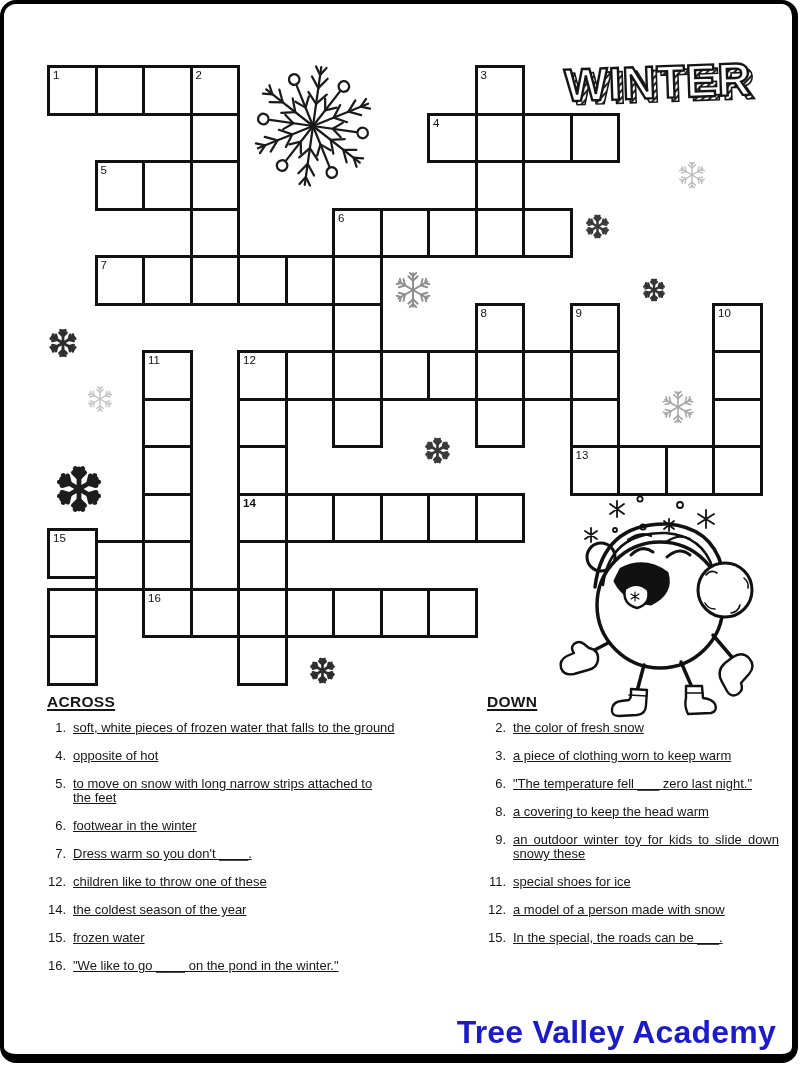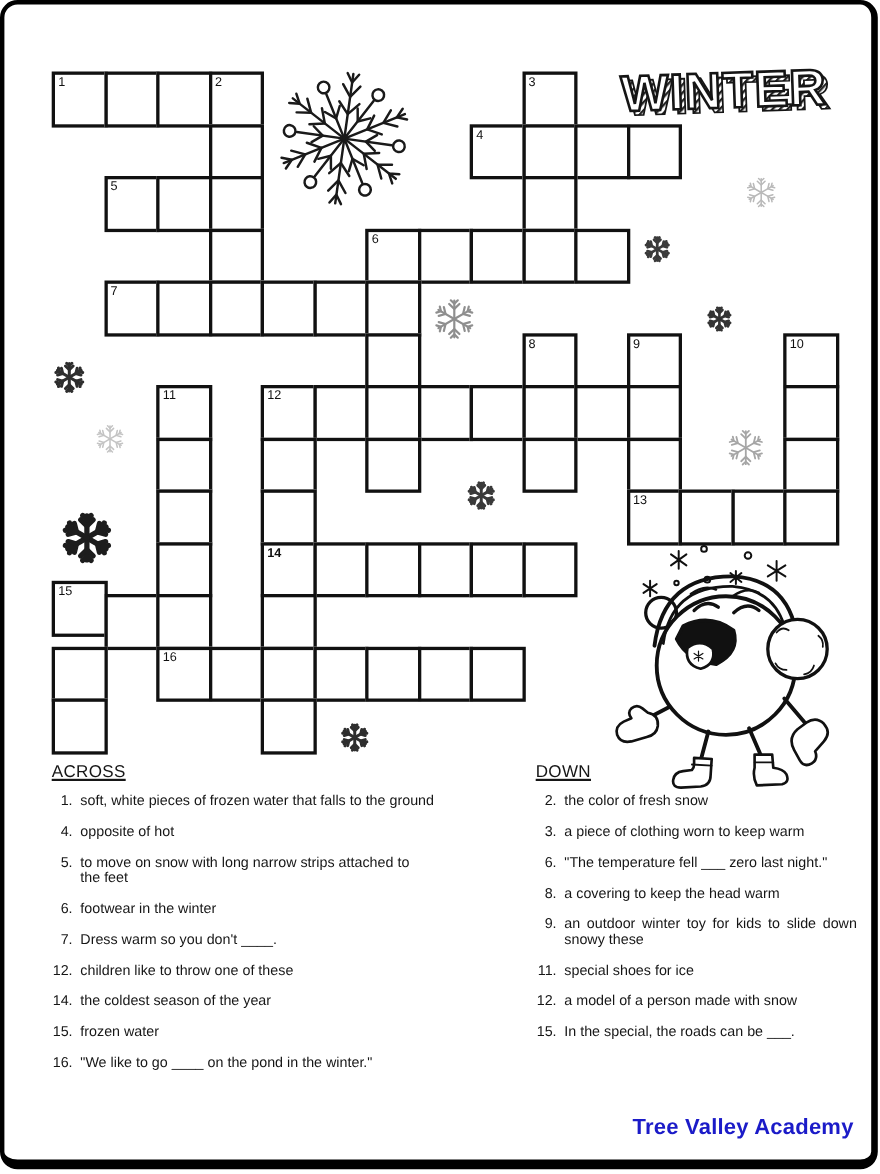--- a/index.html
+++ b/index.html
@@ -20,29 +20,29 @@
 
   
   .flake{position:absolute;fill:none;stroke-linecap:round;}
   .bigflake{position:absolute;left:247px;top:60px;}
   .snowball{position:absolute;left:545px;top:485px;}
 
   
   .clues{position:absolute;font-size:13px;line-height:14px;color:#161616;}
   .clues-across{left:47px;top:695px;width:420px;}
   .clues-down{left:487px;top:695px;width:292px;}
-  .clue-head{font-size:15.5px;font-weight:normal;letter-spacing:.3px;
+  .clue-head{font-size:15.5px;font-weight:bold;letter-spacing:.3px;
              text-decoration:underline;text-decoration-thickness:2px;
              text-underline-offset:2px;margin:0 0 12px 0;}
   .clue{display:flex;margin-bottom:14px;}
   .cnum{flex:none;width:19px;text-align:right;margin-right:7px;}
-  .ctext{flex:1;white-space:pre-line;}
+  .ctext{flex:1;white-space:pre-line;text-decoration:underline;}
   .clues-down .ctext{text-align:justify;}
 
-  .footer{position:absolute;right:24px;top:1014px;font-size:20px;font-weight:bold;
+  .footer{position:absolute;right:24px;top:1014px;font-size:32px;font-weight:bold;
           color:#1b1bc8;letter-spacing:.2px;}
 </style>
 </head>
 <body>
 
 <svg width="0" height="0" style="position:absolute" aria-hidden="true">
   <defs>
     <g id="spoke6">
       <path d="M0 0 L0 -10"></path>
       <path d="M0 -5.5 L-2.8 -8.2 M0 -5.5 L2.8 -8.2"></path>

